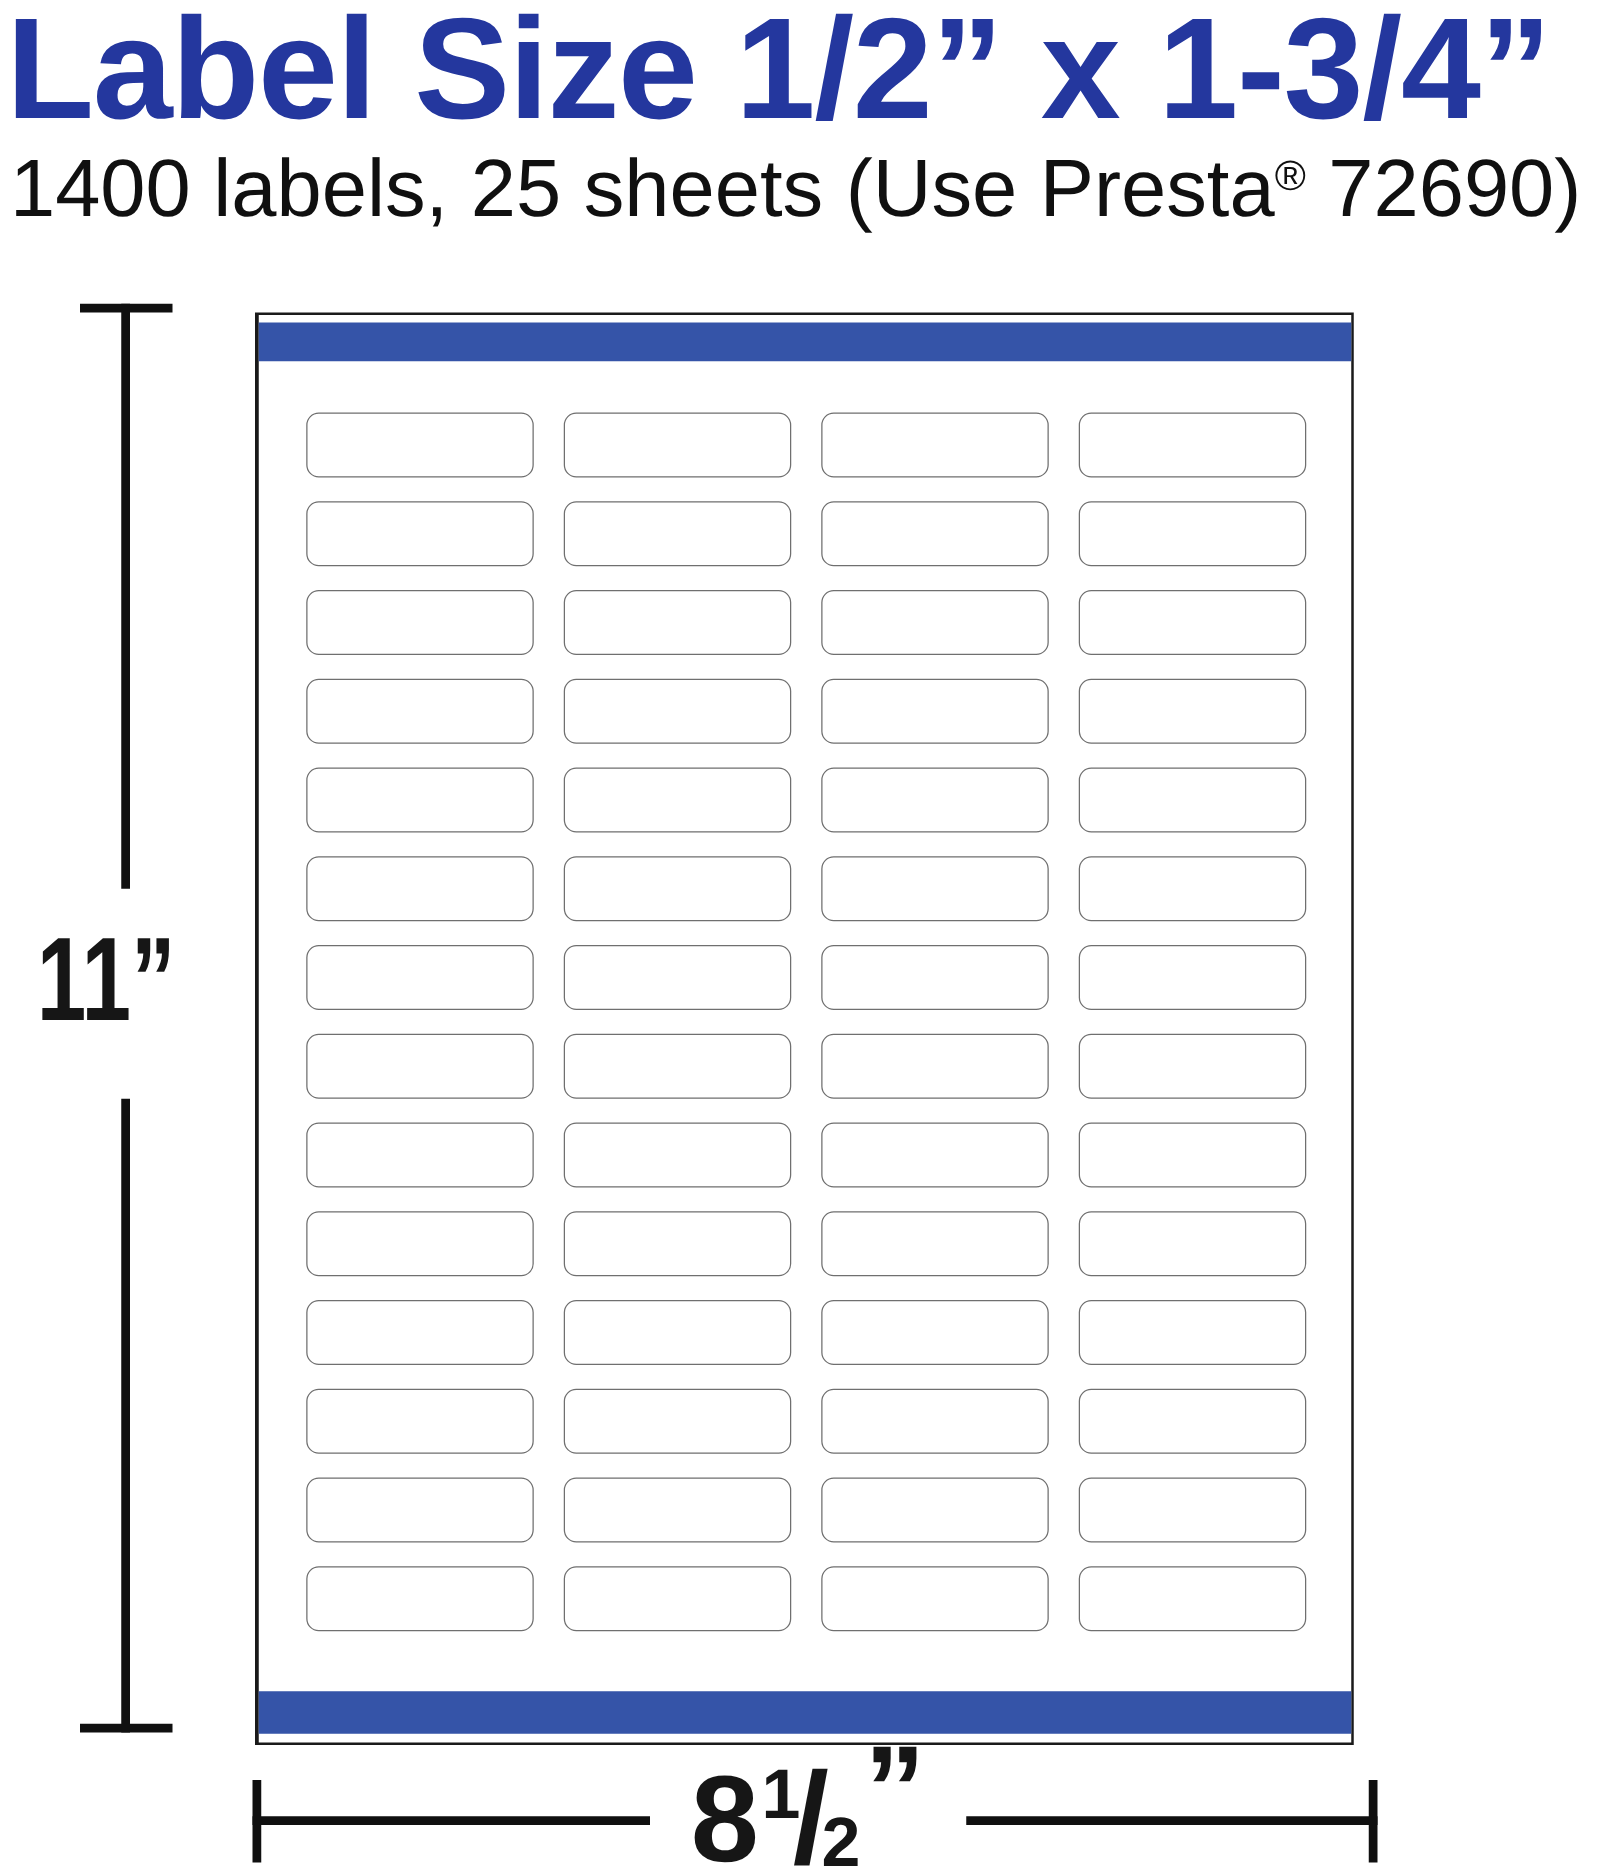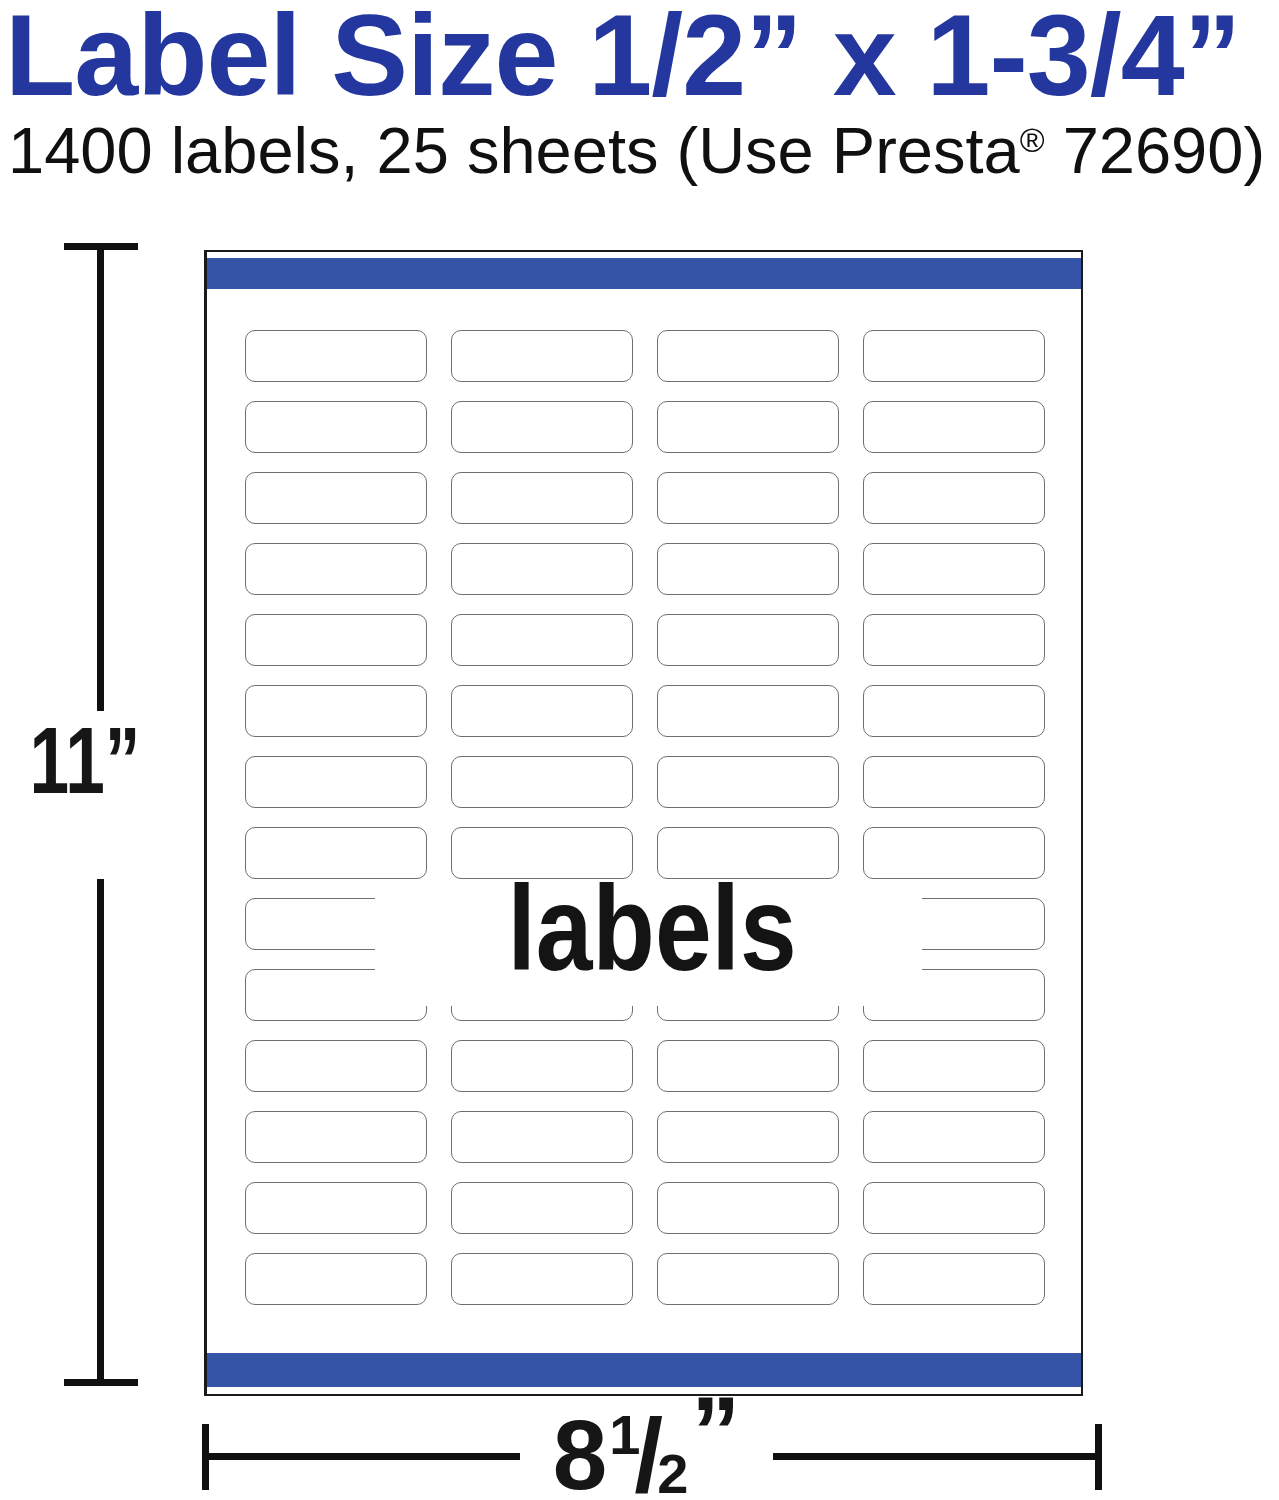--- a/index.html
+++ b/index.html
@@ -56,21 +56,21 @@
   }
   
   .dim { position:absolute; background:#101010; }
   .vcap { left:64px; width:74px; height:7px; }
   .vcap.top { top:243px; }
   .vcap.bottom { top:1379px; }
   .vseg { left:97px; width:7px; }
   .vseg.s1 { top:243px; height:468px; }
   .vseg.s2 { top:879px; height:507px; }
   .hlabel {
-    position:absolute; left:10px; top:712px; width:150px; height:96px;
+    position:absolute; left:10px; top:736px; width:150px; height:96px;
     display:flex; align-items:center; justify-content:center;
   }
   .hlabel span {
     font-size:95px; font-weight:bold; line-height:1;
     transform:scaleX(0.75); transform-origin:center; white-space:nowrap;
   }
   .hcap { top:1424px; width:7px; height:66px; }
   .hcap.left { left:202px; }
   .hcap.right { left:1095px; }
   .hseg { top:1453px; height:7px; }
@@ -159,23 +159,20 @@
         <div class="cell" style="left: 244px; top: 930px;"></div>
         <div class="cell" style="left: 450px; top: 930px;"></div>
         <div class="cell" style="left: 656px; top: 930px;"></div>
         <div class="cell" style="left: 38px; top: 1001px;"></div>
         <div class="cell" style="left: 244px; top: 1001px;"></div>
         <div class="cell" style="left: 450px; top: 1001px;"></div>
         <div class="cell" style="left: 656px; top: 1001px;"></div>
       </div>
   </div>
 
-  <div class="obox olabels">
-      <span class="tline">labels</span>
-    </div>
 
   <div class="dim hcap left"></div>
   <div class="dim hseg left"></div>
   <div class="wlabel">
       <span class="w-whole">8</span>
       <span class="w-num">1</span>
       <span class="w-slash">/</span>
       <span class="w-den">2</span>
       <span class="w-quote">”</span>
     </div>

